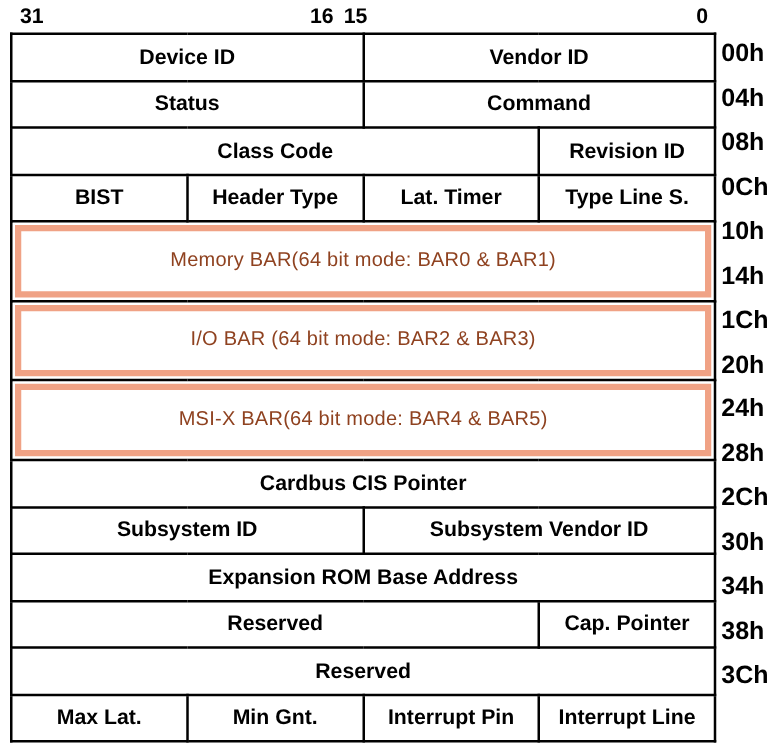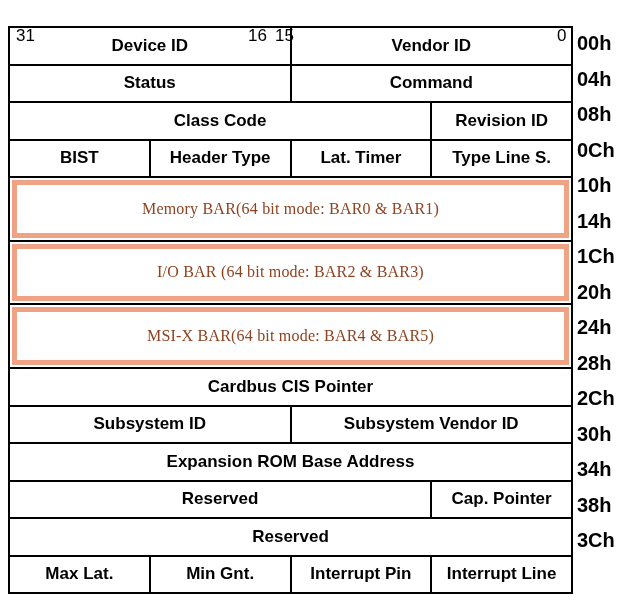--- a/index.html
+++ b/index.html
@@ -29,25 +29,24 @@
     position: absolute;
     left: 8px;
     top: 2px;
     width: 565px;
     height: 24px;
   }
   .bit-label {
     position: absolute;
     top: 0;
     font-size: 17px;
-    font-weight: normal;
+    font-weight: bold;
     color: #000000;
     line-height: 22px;
     white-space: nowrap;
-    margin-top: 23px;
   }
   .bit-31 { left: 8px; }
   .bit-16 { left: 240px; }
   .bit-15 { left: 267px; }
   .bit-0  { left: 549px; }
 
   
   .table-wrap {
     position: absolute;
     left: 8px;
@@ -92,21 +91,21 @@
     top: 2px;
     bottom: 2px;
     border: 5px solid #F0A285;
     background: #ffffff;
     box-sizing: border-box;
     display: flex;
     align-items: center;
     justify-content: center;
   }
   .bar-text {
-    font-family: Liberation Serif, serif;
+    font-family: Liberation Sans, sans-serif;
     font-size: 16px;
     font-weight: normal;
     color: #8F4220;
     letter-spacing: 0.2px;
     white-space: nowrap;
   }
 
   
   .offsets {
     position: absolute;

